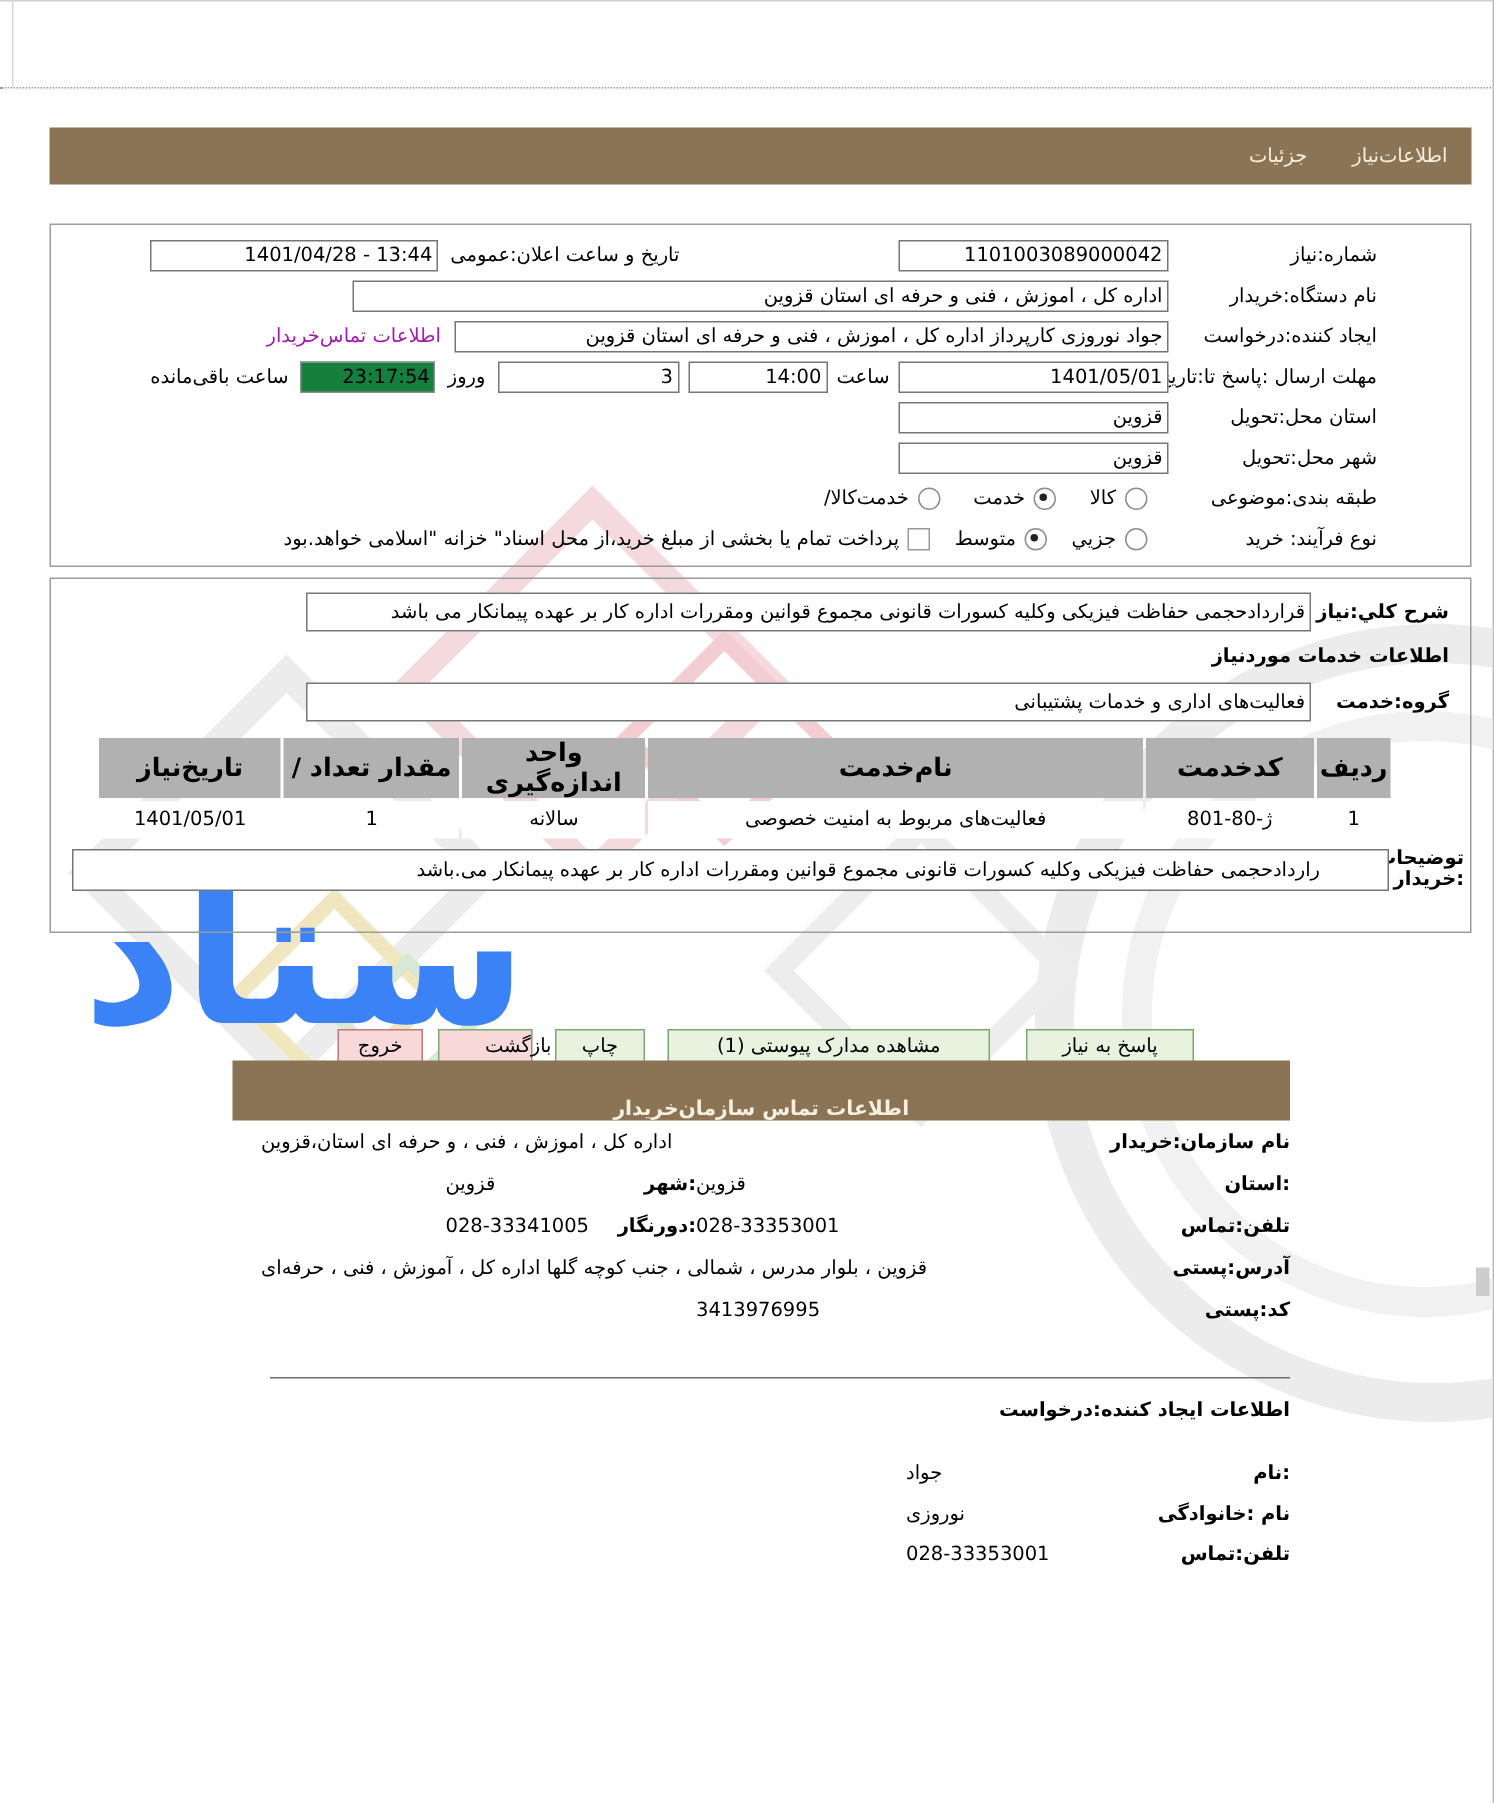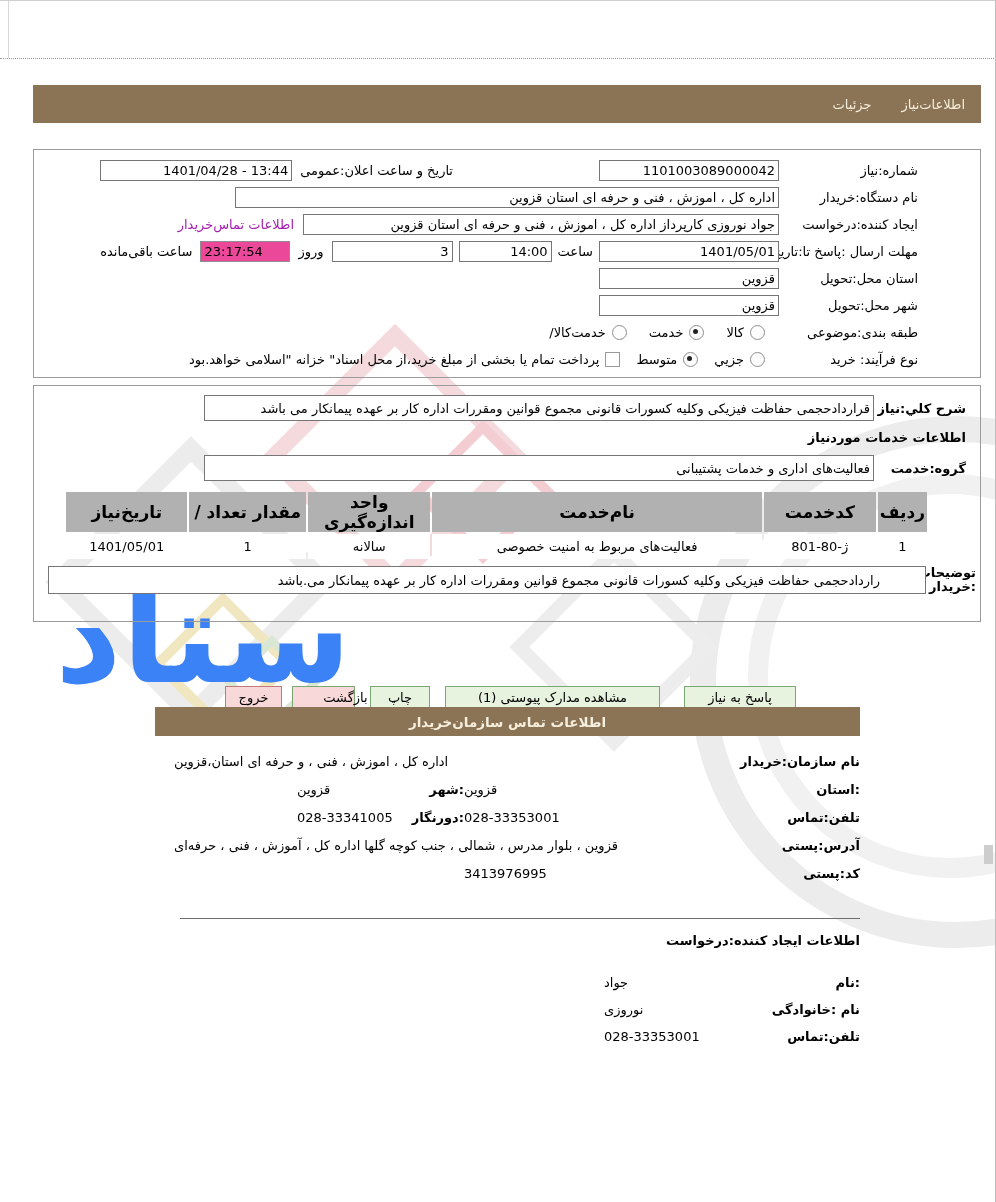--- a/index.html
+++ b/index.html
@@ -16,35 +16,35 @@
   .dotline{left:0;top:57px;width:996px;border-top:1px dotted #9a9a9a;}
   
   #wm{position:absolute;inset:0;z-index:0;pointer-events:none;overflow:hidden;}
   .wm-circle{position:absolute;border-radius:50%;}
   .wm-diamond{position:absolute;transform:rotate(45deg);}
   .wm-text{position:absolute;font-weight:bold;color:#3b82f6;}
   
   .brownbar{background:#8b7355;color:#f6efdd;display:flex;align-items:center;z-index:2;}
   #tabbar{left:33px;top:84px;width:948px;height:38px;padding-right:16px;box-sizing:border-box;gap:30px;}
   .tab{cursor:pointer;font-size:13px;}
-  #bar2{left:155px;top:706px;width:705px;height:29px;justify-content:center;font-weight:bold;font-size:13.5px;}
+  #bar2{left:155px;top:706px;width:705px;height:40px;justify-content:center;font-weight:bold;font-size:13.5px;align-items:flex-end;}
   
   .panel{border:1px solid #9b9b9b;background:transparent;z-index:2;box-sizing:border-box;}
   #panel1{left:33px;top:148px;width:948px;height:229px;padding-top:7px;}
   #panel2{left:33px;top:384px;width:948px;height:237px;padding-top:9px;}
   .p1row{display:flex;align-items:center;height:27px;padding-right:62px;}
   .lb{white-space:nowrap;font-size:13px;}
   .lb1{width:139px;flex:none;}
   .ib{border:1px solid #767676;background:#fff;height:21px;box-sizing:border-box;
       display:flex;align-items:center;padding:0 3px;font-size:13px;flex:none;overflow:hidden;}
   .ib span{white-space:nowrap;}
   .ltr{direction:ltr;unicode-bidi:isolate;}
   .w180{width:180px;} .w192{width:192px;} .w544{width:544px;} .w476{width:476px;}
   .w93{width:93px;} .w121{width:121px;}
-  .beige{width:90px;background:#ec4899;border:1px solid #8f8f8f;justify-content:flex-end;}
+  .beige{width:90px;background:#15803d;border:1px solid #8f8f8f;justify-content:flex-start;}
   .link{color:#a21caf;margin-right:9px;cursor:pointer;white-space:nowrap;}
   .radio{width:13px;height:13px;border:1px solid #8e8e8e;border-radius:50%;background:#fdfdfd;
          flex:none;margin-left:6px;position:relative;}
   .radio.sel::after{content:"";position:absolute;left:3px;top:3px;width:5px;height:5px;border-radius:50%;background:#222;}
   .chk{width:13px;height:13px;border:1px solid #9a9a9a;background:#fff;flex:none;margin-left:6px;}
   .gap22{margin-right:22px;} .gap16{margin-right:16px;}
   
   .p2row{display:flex;align-items:center;padding-right:14px;margin-bottom:9px;}
   .lb2{width:92px;flex:none;font-weight:bold;white-space:nowrap;}
   .w670{width:670px;height:26px;}

